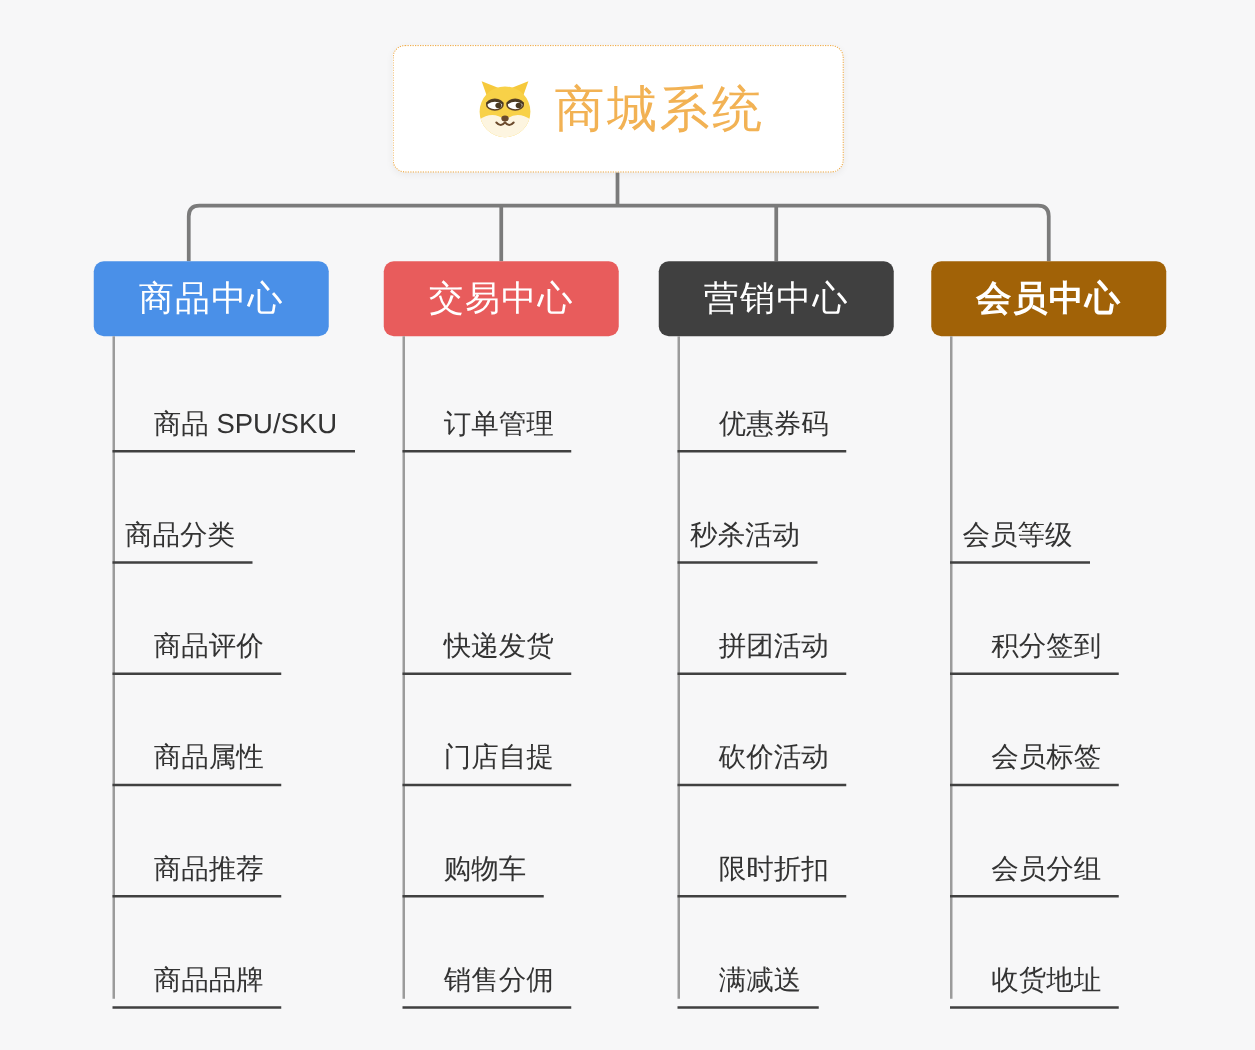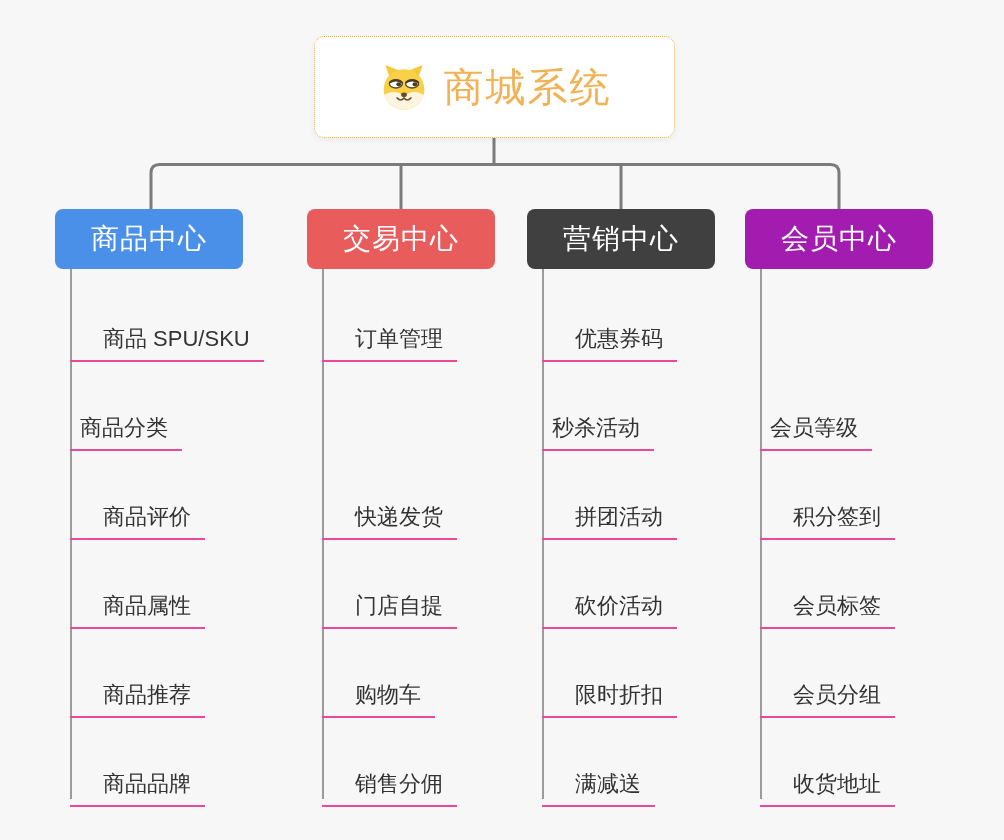--- a/index.html
+++ b/index.html
@@ -26,21 +26,21 @@
     font-size:40px;
     color:#f2b254;
     letter-spacing:2px;
     white-space:nowrap;
   }
   .doge{width:52px;height:52px;flex:0 0 auto;}
   
   .connector-svg{position:absolute;left:0;top:0;width:1004px;height:840px;pointer-events:none;}
   
   .column{position:absolute;top:209px;width:240px;height:600px;}
-  .col1{left:55px;}
+  .col1{left:75px;}
   .col2{left:307px;}
   .col3{left:527px;}
   .col4{left:745px;}
   .branch-box{
     position:absolute;left:0;top:0;
     width:188px;height:60px;
     border-radius:8px;
     display:flex;align-items:center;justify-content:center;
     box-sizing:border-box;
   }
@@ -54,21 +54,21 @@
     position:absolute;
     left:15px;top:60px;
     height:530px;width:0;
     border-left:2px solid #9b9b9b;
   }
   .child{
     position:absolute;
     left:15px;
     height:40px;
     padding:0 14px 6px 33px;
-    border-bottom:2px solid #ec4899;
+    border-bottom:2px solid #404040;
     display:flex;align-items:flex-end;
     font-size:22px;
     color:#333333;
     white-space:nowrap;
     box-sizing:content-box;
     cursor:default;
   }
   .child.c1{top:105px;}
   .child.c2{top:194px;padding-left:10px;}
   .child.c3{top:283px;}
@@ -145,21 +145,21 @@
     <div class="spine"></div>
     <div class="child c1">优惠券码</div>
     <div class="child c2">秒杀活动</div>
     <div class="child c3">拼团活动</div>
     <div class="child c4">砍价活动</div>
     <div class="child c5">限时折扣</div>
     <div class="child c6">满减送</div>
   </div>
 
   <div class="column col4">
-    <div class="branch-box" style="background-color: #a21caf;">
+    <div class="branch-box" style="background-color: #a16207; font-weight: bold;">
       <span class="branch-label">会员中心</span>
     </div>
     <div class="spine"></div>
     <div class="child c2">会员等级</div>
     <div class="child c3">积分签到</div>
     <div class="child c4">会员标签</div>
     <div class="child c5">会员分组</div>
     <div class="child c6">收货地址</div>
   </div>
 

